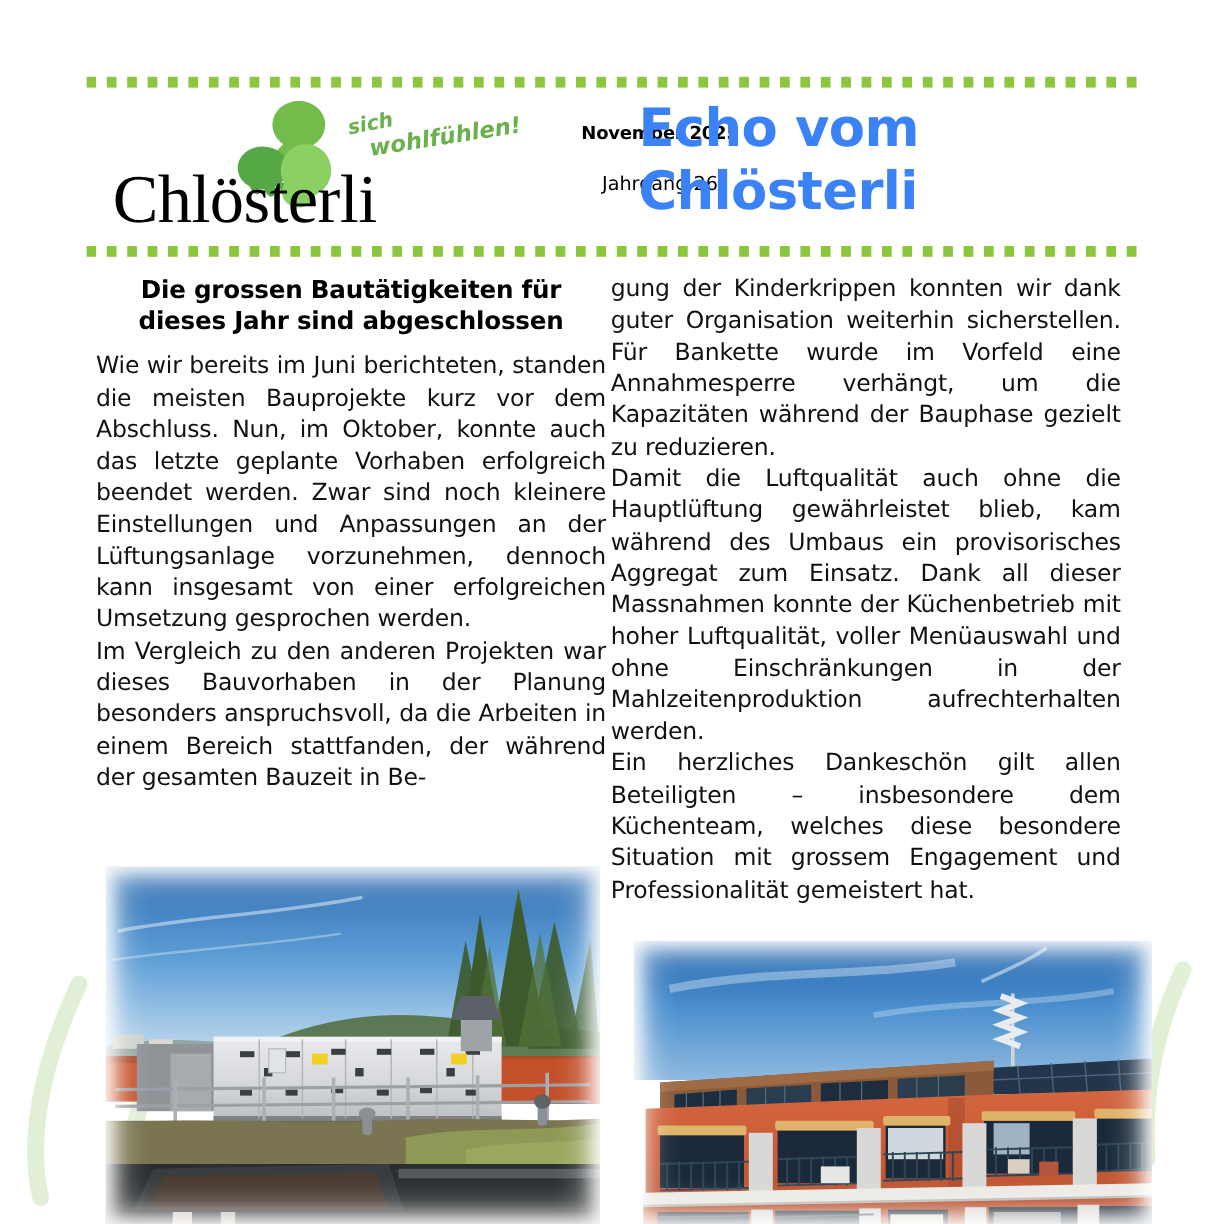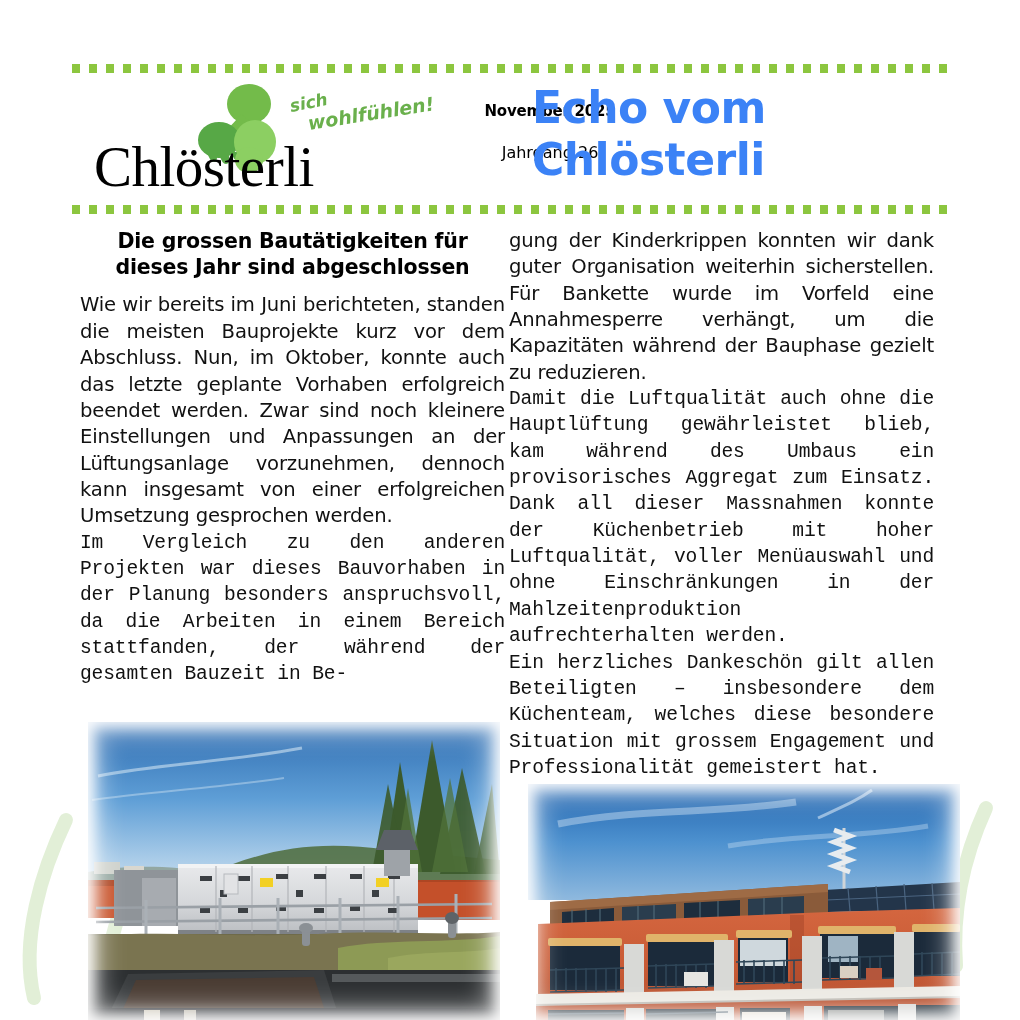--- a/index.html
+++ b/index.html
@@ -159,21 +159,21 @@
     font-size: 19.6px;
     line-height: 1.345;
     text-align: justify;
     color: #111111;
     margin: 0;
     letter-spacing: -0.15px;
     -webkit-hyphens: none;
     hyphens: none;
   }
   .body-text.cont { text-align: justify; }
-  .body-text + .body-text { margin-top: 0px; font-family: Liberation Mono, monospace; }
+  .body-text + .body-text { margin-top: 0px; }
 
   
   .photo {
     position: absolute;
     overflow: hidden;
     z-index: 1;
   }
   .photo .inner {
     position: absolute;
     inset: 0;

